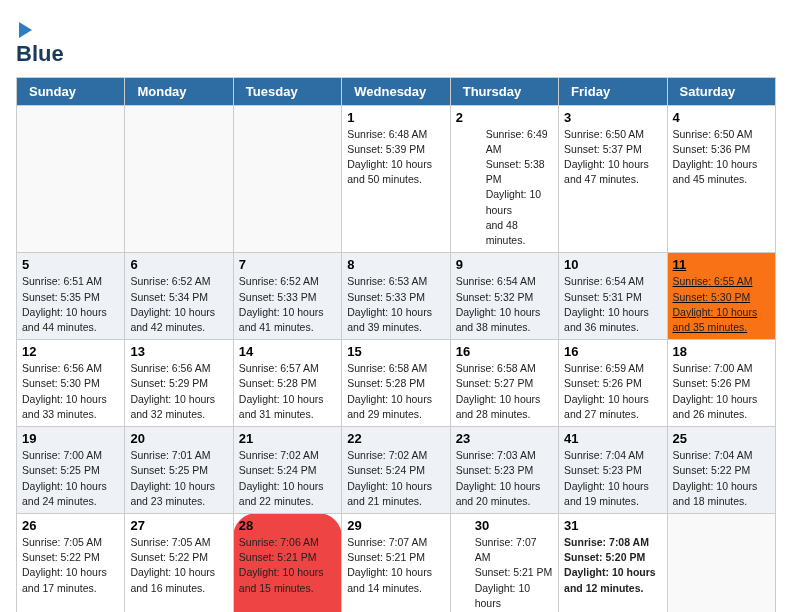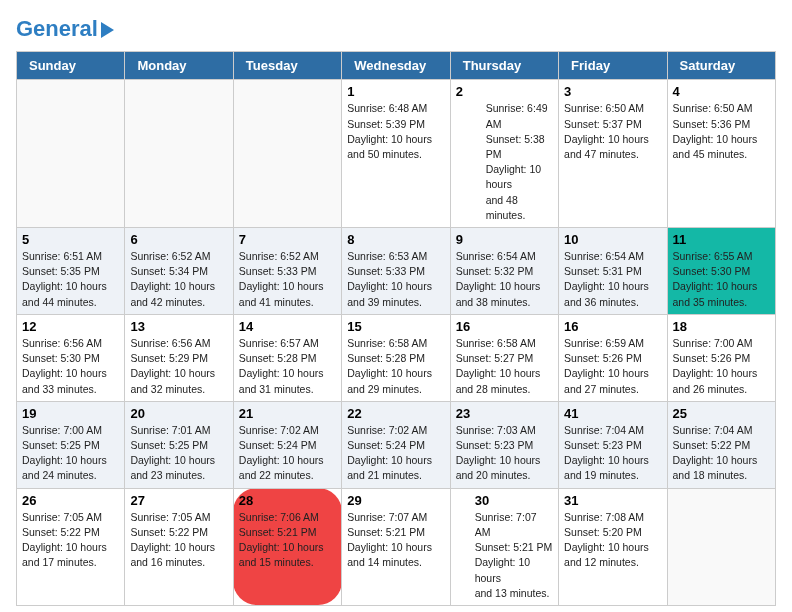--- a/index.html
+++ b/index.html
@@ -77,23 +77,24 @@
     }
   </style>
 </head>
 <body>
 
 <div class="header">
   <div class="logo">
     <div>
       <div style="display:flex;align-items:center;">
         <div style="font-size:22px;font-weight:bold;color:#1a3a5c;line-height:1.15;">
-          <span style="color:#2e7ec2;">General</span><span style="display:inline-block;width:0;height:0;border-left:13px solid #2e7ec2;border-top:8px solid transparent;border-bottom:8px solid transparent;margin-left:3px;vertical-align:middle;"></span>
+          <span style="display:inline-block;width:0;height:0;border-left:13px solid #2e7ec2;border-top:8px solid transparent;border-bottom:8px solid transparent;margin-left:3px;vertical-align:middle;"></span>
         </div>
       </div>
+      <div style="font-size:22px;font-weight:bold;color:#1a3a5c;line-height:1.15;">Blue</div>
     </div>
   </div>
   <div class="title-section">
     <div class="month-title"></div>
     <div class="location-title"></div>
   </div>
 </div>
 
 <table class="calendar">
   <thead>
@@ -177,21 +178,21 @@
 Daylight: 10 hours
 and 38 minutes.</div>
         </td>
         <td style="background-color: rgb(238, 242, 247);">
           <div class="day-num">10</div>
           <div class="day-info" style="white-space: pre-line;">Sunrise: 6:54 AM
 Sunset: 5:31 PM
 Daylight: 10 hours
 and 36 minutes.</div>
         </td>
-        <td style="background-color: #14b8a6;">
+        <td style="background-color: #f97316; text-decoration: underline;">
           <div class="day-num">11</div>
           <div class="day-info" style="white-space: pre-line;">Sunrise: 6:55 AM
 Sunset: 5:30 PM
 Daylight: 10 hours
 and 35 minutes.</div>
         </td>
       </tr>
       <tr>
         <td style="background-color: rgb(255, 255, 255);">
           <div class="day-num">12</div>
@@ -325,21 +326,21 @@
         </td>
         <td style="background-color: rgb(255, 255, 255); padding-left: 24px;">
           <div class="day-num">30</div>
           <div class="day-info" style="white-space: pre-line;">Sunrise: 7:07 AM
 Sunset: 5:21 PM
 Daylight: 10 hours
 and 13 minutes.</div>
         </td>
         <td style="background-color: rgb(255, 255, 255);">
           <div class="day-num">31</div>
-          <div class="day-info" style="white-space: pre-line;">Sunrise: 7:08 AM
+          <div class="day-info" style="white-space: pre-line; font-weight: bold;">Sunrise: 7:08 AM
 Sunset: 5:20 PM
 Daylight: 10 hours
 and 12 minutes.</div>
         </td>
         <td class="empty-cell" style="background-color: rgb(250, 250, 250);"></td>
       </tr>
     </tbody>
 </table>
 
 </body></html>

